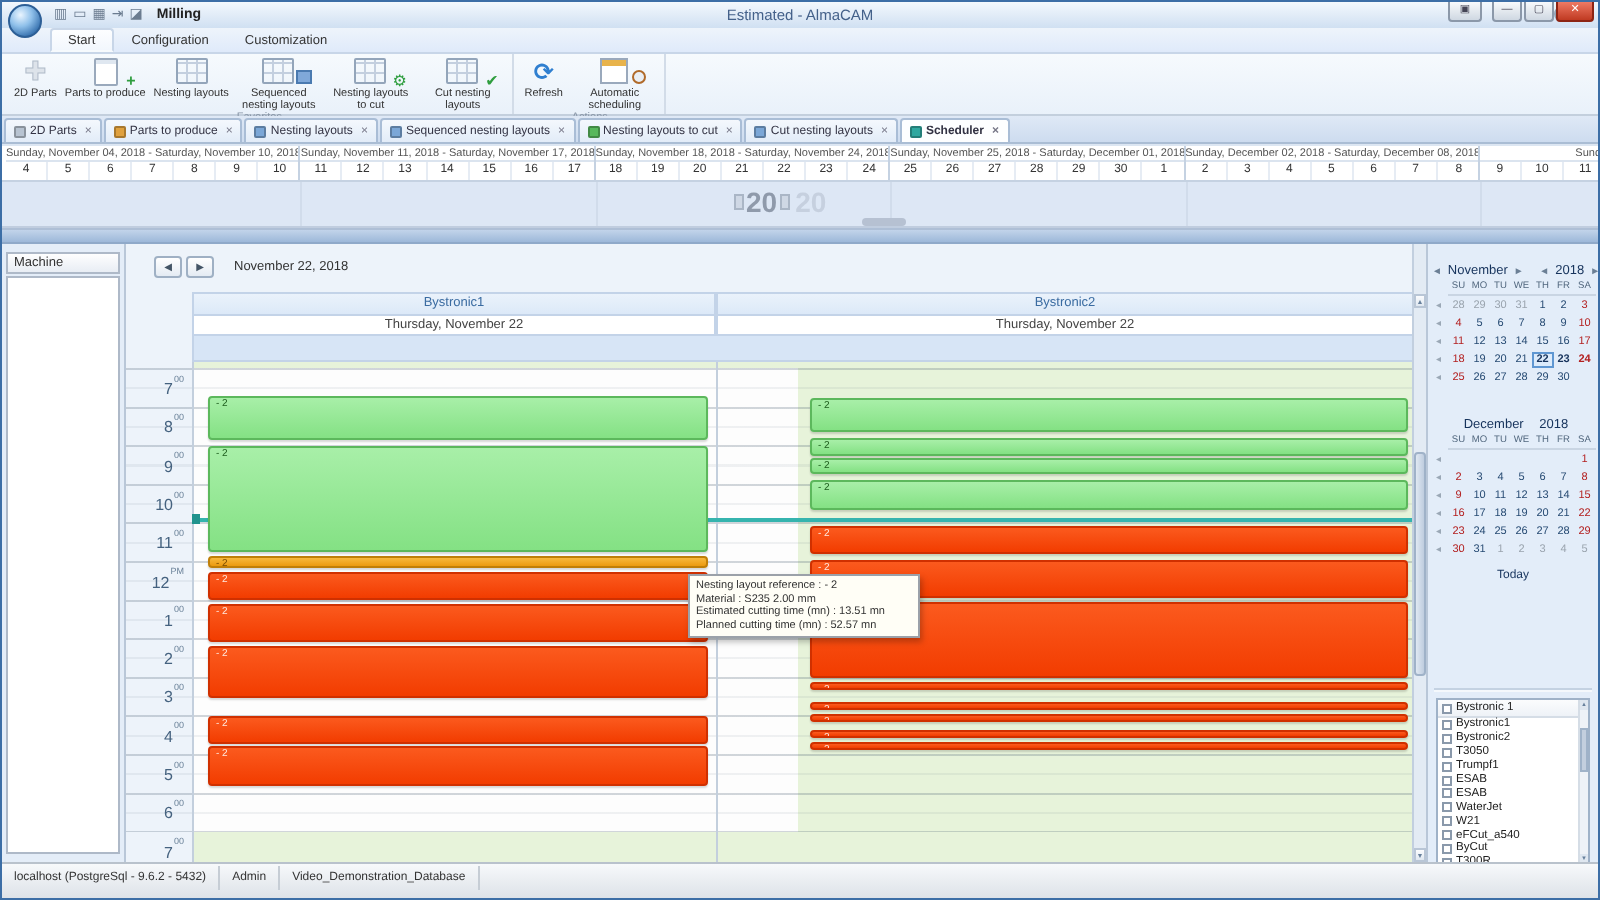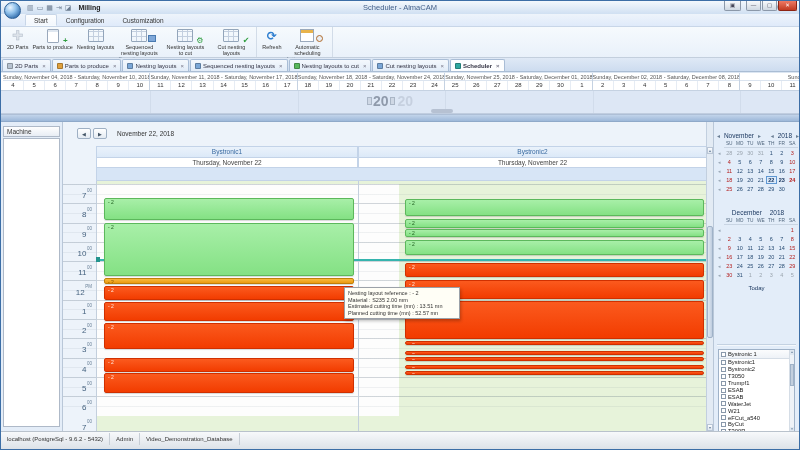--- a/index.html
+++ b/index.html
@@ -165,21 +165,21 @@
   <div class="titlebar">
     <div class="orb"></div>
     <div class="qat">
       <span class="qi">▥</span>
       <span class="qi">▭</span>
       <span class="qi">▦</span>
       <span class="qi">⇥</span>
       <span class="qi">◪</span>
       <span class="qat-title">Milling</span>
     </div>
-    <div class="title">Scheduler - AlmaCAM</div>
+    <div class="title">Estimated - AlmaCAM</div>
     <div class="winbtns">
       <div class="wb tool">▣</div>
       <div class="wb">—</div>
       <div class="wb">▢</div>
       <div class="wb close">✕</div>
     </div>
   </div>
 
   <div class="rtabs" id="rtabs">
       <div class="rtab active">Start</div>

